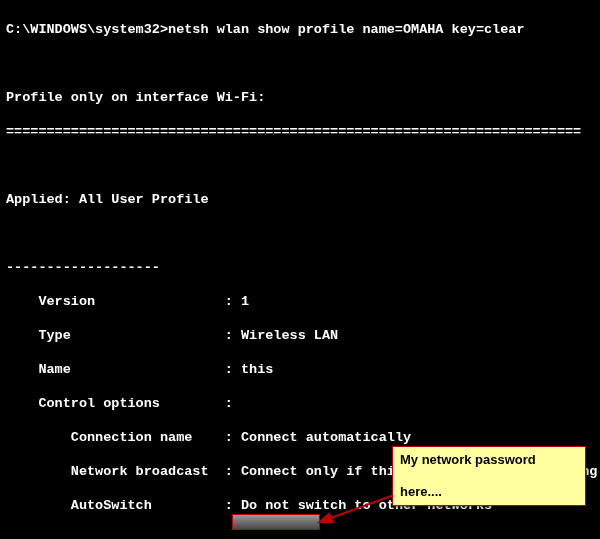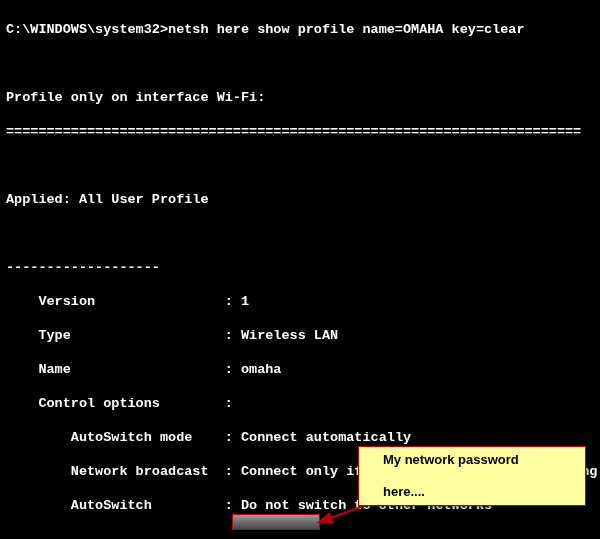--- a/index.html
+++ b/index.html
@@ -1,39 +1,39 @@
 <!DOCTYPE html>
 <html><head>
 <meta charset="utf-8">
 <style>
   html,body{margin:0;padding:0}
   body{background:#000;width:600px;height:539px;overflow:hidden;position:relative;font-family:Consolas,"Courier New",monospace;font-size:13.5px;line-height:17px;color:#fff;font-weight:700}
   .term{padding:4px 6px;white-space:pre}
   .prompt,.line{display:block}
-  .callout{position:absolute;right:14px;top:446px;width:178px;background:#ffffa0;border:1.5px solid #c00000;padding:5px 24px;font-family:Arial,Helvetica,sans-serif;font-size:13px;font-weight:700;line-height:16px;color:#000;box-shadow:1px 1px 3px rgba(0,0,0,.5)}
+  .callout{position:absolute;right:14px;top:446px;width:178px;background:#ffffa0;border:1.5px solid #c00000;padding:5px 7px;font-family:Arial,Helvetica,sans-serif;font-size:13px;font-weight:700;line-height:16px;color:#000;box-shadow:1px 1px 3px rgba(0,0,0,.5)}
   svg.arrow{position:absolute;left:316px;top:487px;overflow:visible}
   .redact{position:absolute;left:232px;top:514px;width:86px;height:14px;background:linear-gradient(180deg,#9a9a9a 0%,#6f6f6f 50%,#4a4a4a 100%);border:1px solid #c00000;filter:blur(.4px)}
 </style>
 </head>
 <body>
 
 <div class="term">
-<span class="prompt"><span>C:\WINDOWS\system32&gt;</span><span>netsh here show profile name=OMAHA key=clear</span></span>
+<span class="prompt"><span>C:\WINDOWS\system32&gt;</span><span>netsh wlan show profile name=OMAHA key=clear</span></span>
 <span class="line"> </span>
 <span class="line">Profile only on interface Wi-Fi:</span>
 <span class="line">=======================================================================</span>
 <span class="line"> </span>
 <span class="line">Applied: All User Profile</span>
 <span class="line"> </span>
 <span class="line">-------------------</span>
 <span class="line"><span>    Version                : </span><span>1</span></span>
 <span class="line"><span>    Type                   : </span><span>Wireless LAN</span></span>
-<span class="line"><span>    Name                   : </span><span>omaha</span></span>
+<span class="line"><span>    Name                   : </span><span>this</span></span>
 <span class="line"><span>    Control options        :</span></span>
-<span class="line"><span>        AutoSwitch mode    : </span><span>Connect automatically</span></span>
+<span class="line"><span>        Connection name    : </span><span>Connect automatically</span></span>
 <span class="line"><span>        Network broadcast  : </span><span>Connect only if this network is broadcasting</span></span>
 <span class="line"><span>        AutoSwitch         : </span><span>Do not switch to other networks</span></span>
 
 
 
 
 
 
 
 

